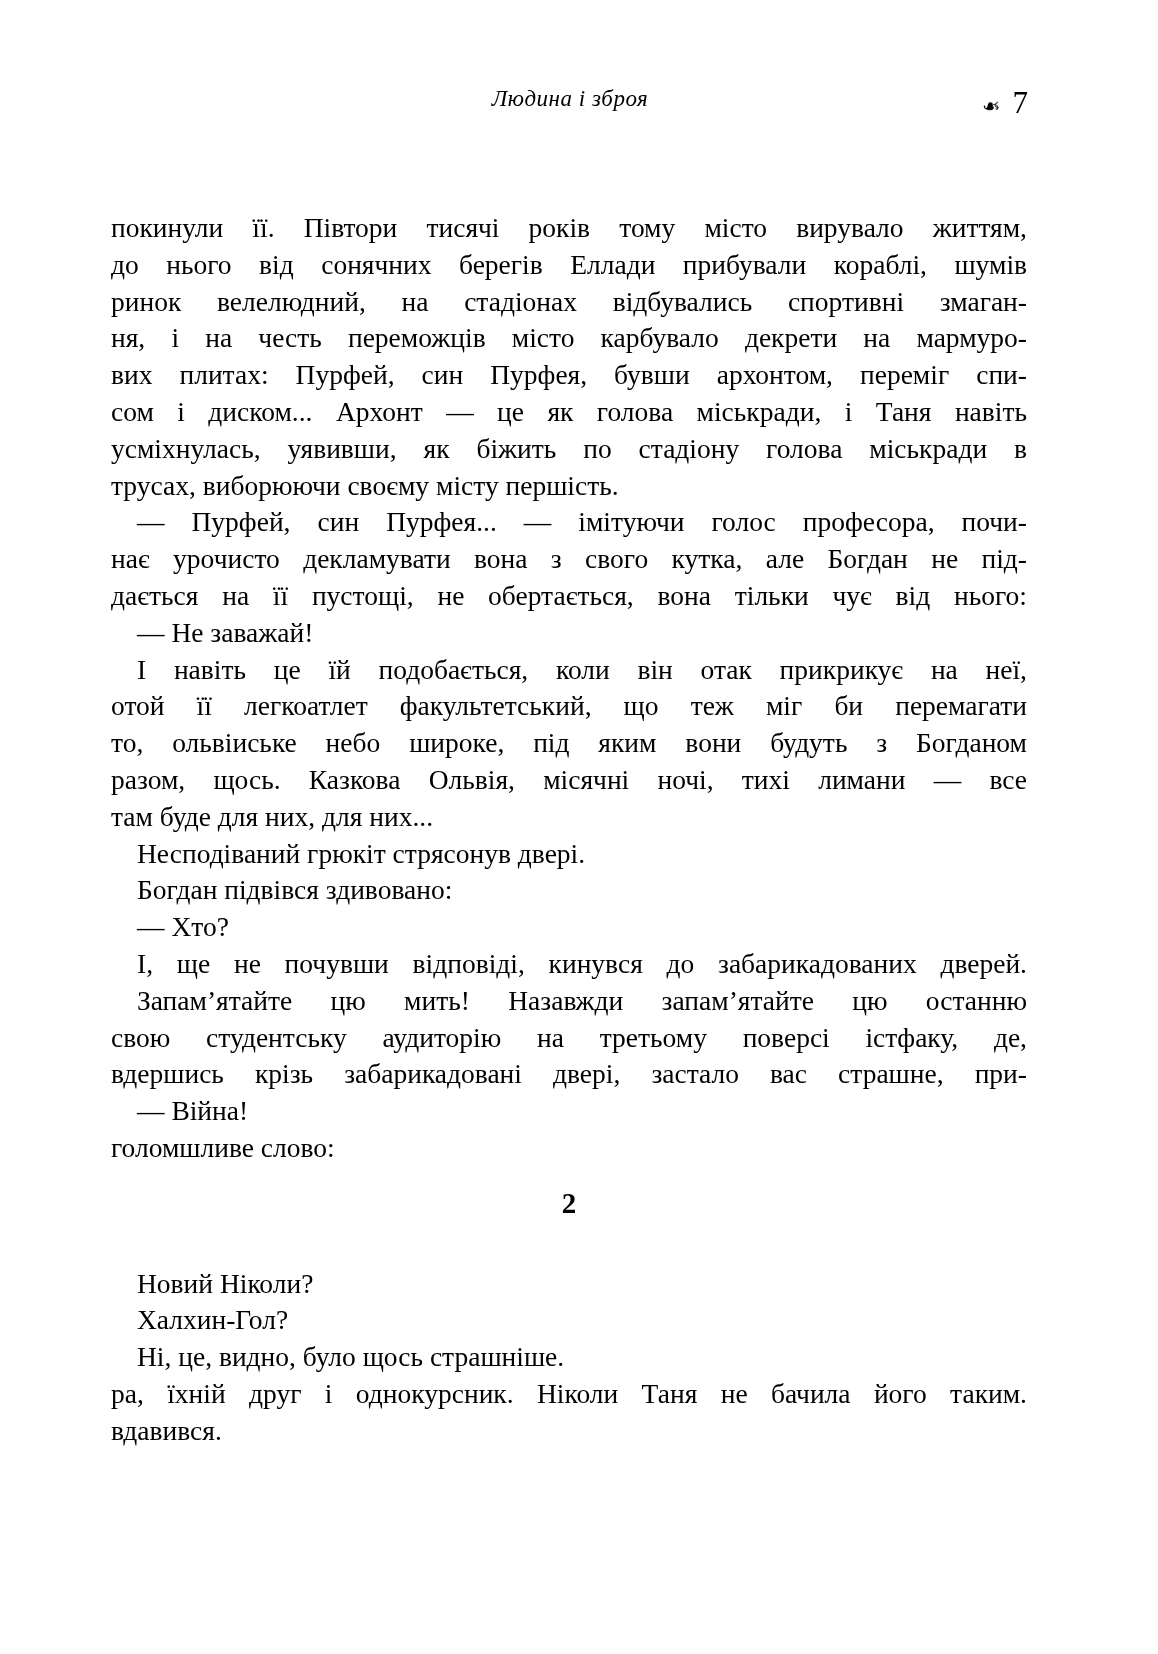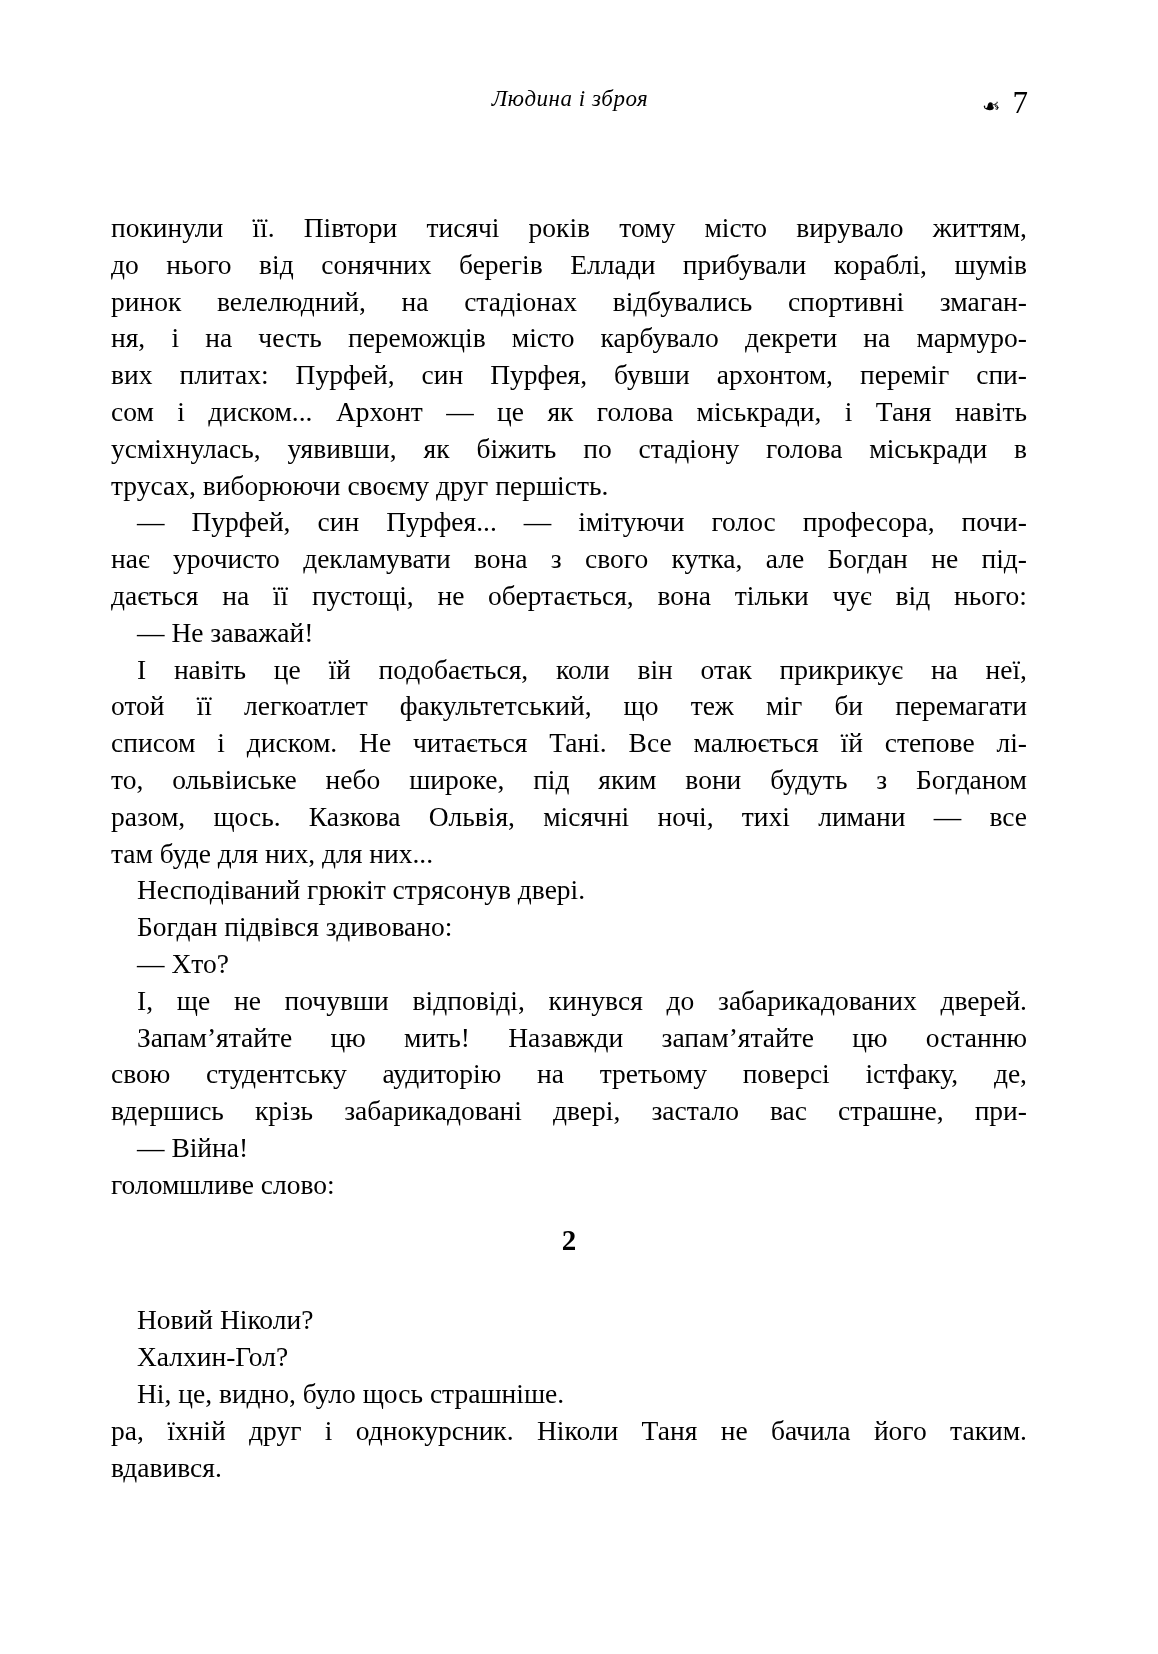--- a/index.html
+++ b/index.html
@@ -99,28 +99,27 @@
 
   <main class="body-text">
     <div class="lines">
         <div class="line just">покинули її. Півтори тисячі років тому місто вирувало життям,</div>
         <div class="line just">до нього від сонячних берегів Еллади прибували кораблі, шумів</div>
         <div class="line just">ринок велелюдний, на стадіонах відбувались спортивні змаган-</div>
         <div class="line just">ня, і на честь переможців місто карбувало декрети на мармуро-</div>
         <div class="line just">вих плитах: Пурфей, син Пурфея, бувши архонтом, переміг спи-</div>
         <div class="line just">сом і диском... Архонт — це як голова міськради, і Таня навіть</div>
         <div class="line just">усміхнулась, уявивши, як біжить по стадіону голова міськради в</div>
-        <div class="line">трусах, виборюючи своєму друг першість.</div>
+        <div class="line">трусах, виборюючи своєму місту першість.</div>
         <div class="line indent just">— Пурфей, син Пурфея... — імітуючи голос професора, почи-</div>
         <div class="line just">нає урочисто декламувати вона з свого кутка, але Богдан не під-</div>
         <div class="line just">дається на її пустощі, не обертається, вона тільки чує від нього:</div>
         <div class="line indent">— Не заважай!</div>
         <div class="line indent just">І навіть це їй подобається, коли він отак прикрикує на неї,</div>
         <div class="line just">отой її легкоатлет факультетський, що теж міг би перемагати</div>
-        <div class="line just">списом і диском. Не читається Тані. Все малюється їй степове лі-</div>
         <div class="line just">то, ольвіиське небо широке, під яким вони будуть з Богданом</div>
         <div class="line just">разом, щось. Казкова Ольвія, місячні ночі, тихі лимани — все</div>
         <div class="line">там буде для них, для них...</div>
         <div class="line indent">Несподіваний грюкіт стрясонув двері.</div>
         <div class="line indent">Богдан підвівся здивовано:</div>
         <div class="line indent">— Хто?</div>
         <div class="line indent just">І, ще не почувши відповіді, кинувся до забарикадованих дверей.</div>
         <div class="line indent just">Запам’ятайте цю мить! Назавжди запам’ятайте цю останню</div>
         <div class="line just">свою студентську аудиторію на третьому поверсі істфаку, де,</div>
         <div class="line just">вдершись крізь забарикадовані двері, застало вас страшне, при-</div>

